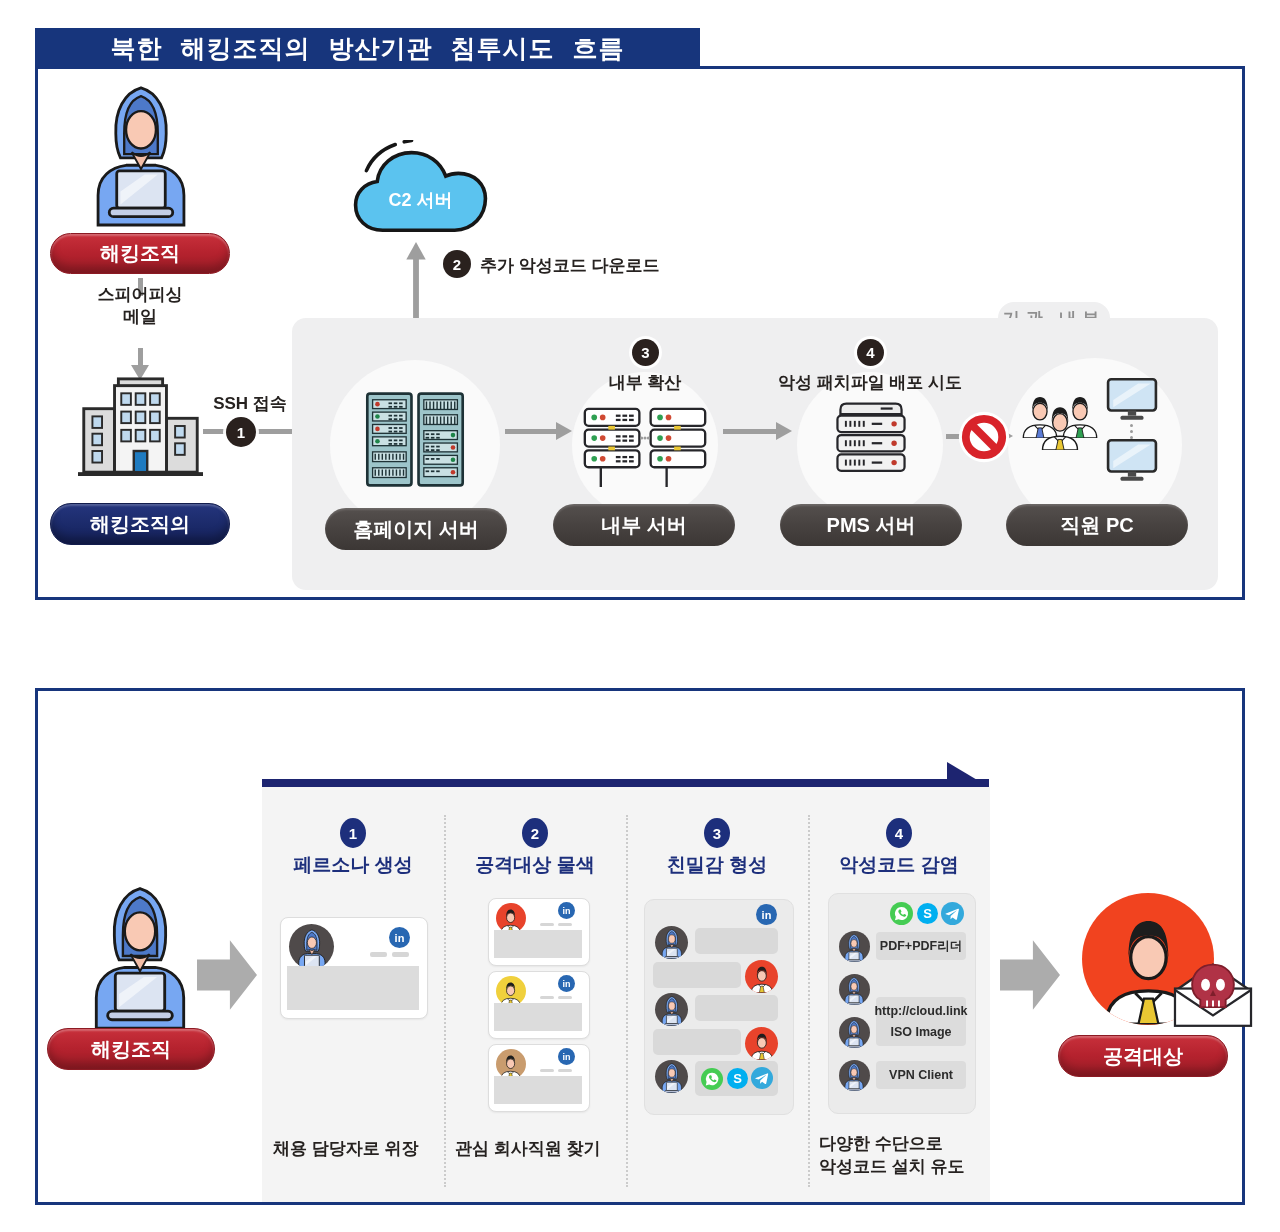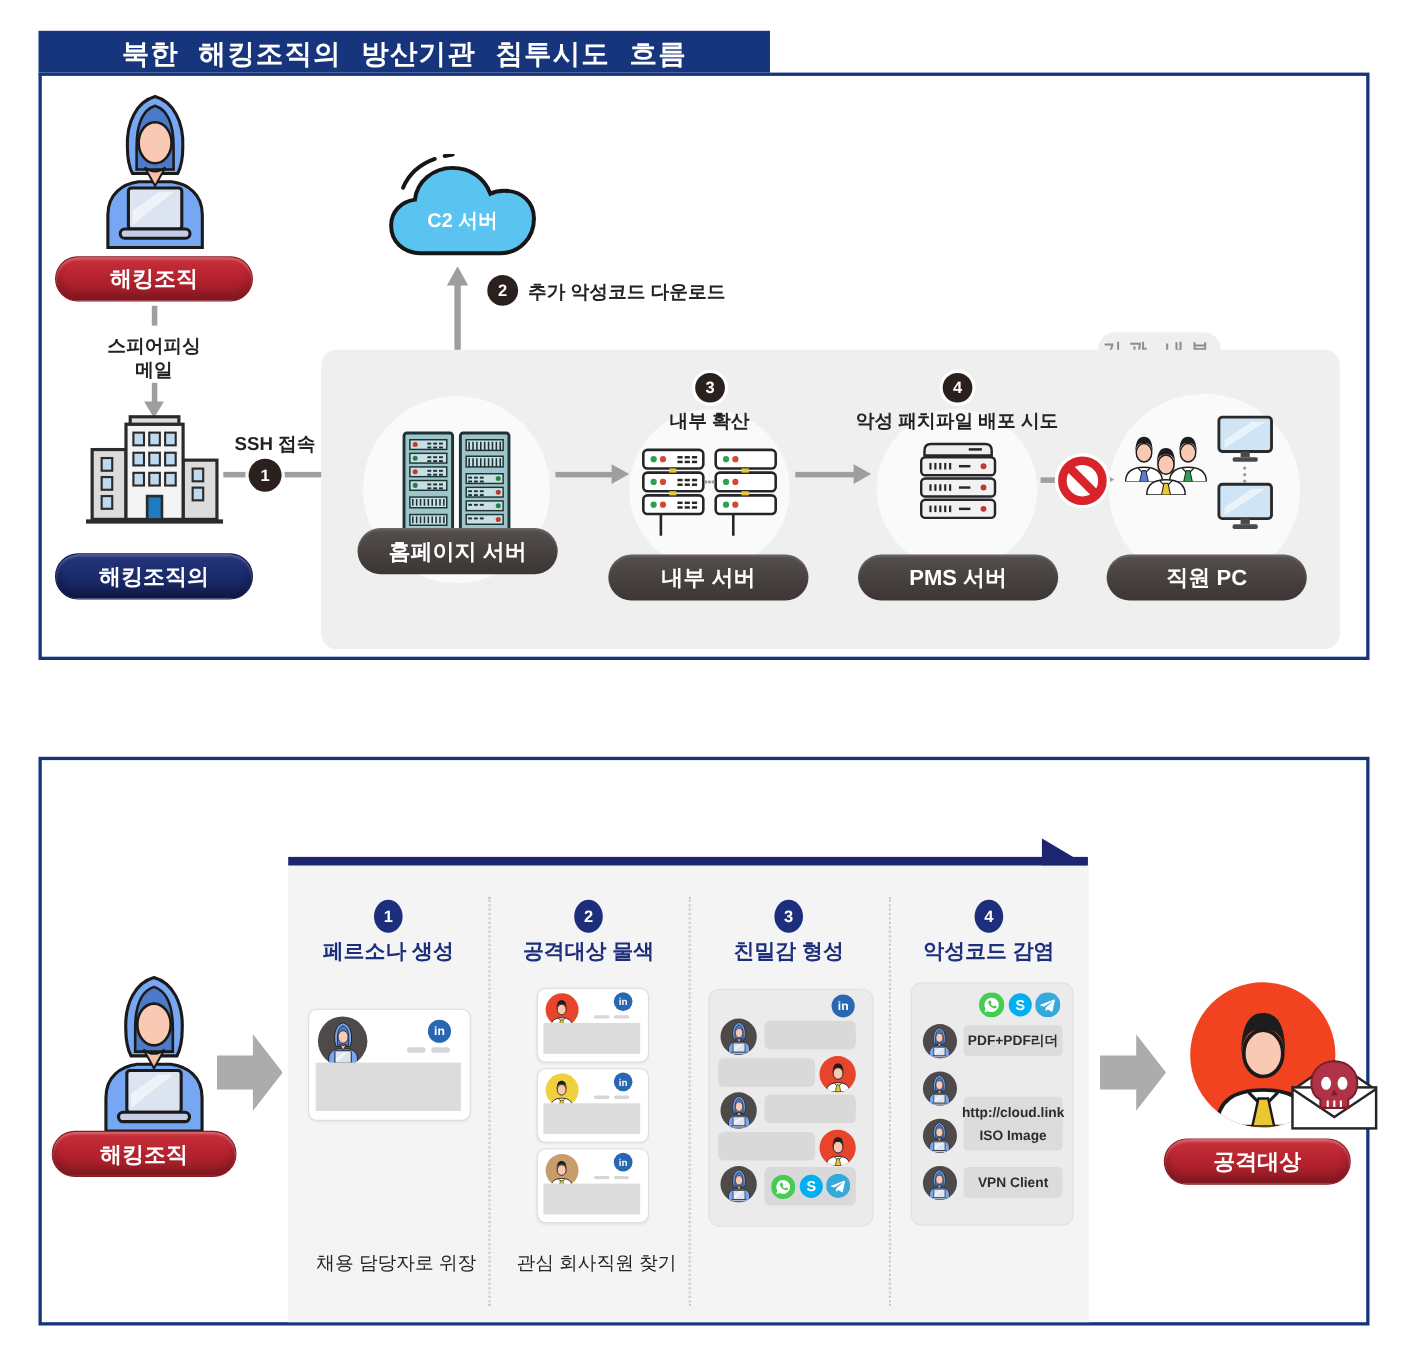--- a/index.html
+++ b/index.html
@@ -63,21 +63,21 @@
     position:absolute;background:#EFEFF0;border-radius:16px 16px 0 0;
     display:flex;align-items:center;justify-content:center;
     font-weight:bold;font-size:17px;color:#8F8F8F;letter-spacing:6px;
   }
   .wcircle{position:absolute;background:#FAFAFA;border-radius:50%;}
   
   .flowpanel{position:absolute;background:#F4F4F4;}
   .navybar{position:absolute;background:#1D2470;}
   .colsep{position:absolute;border-left:2px dotted #CBCBCB;width:0;}
   .steptitle{position:absolute;font-weight:bold;font-size:19px;color:#1D2F7C;text-align:center;}
-  .caption{position:absolute;font-weight:normal;font-size:17px;color:#262220;text-align:right;line-height:1.35;}
+  .caption{position:absolute;font-weight:bold;font-size:17px;color:#262220;text-align:left;line-height:1.35;}
   
   .card{position:absolute;background:#fff;border:1px solid #DDDDDD;border-radius:8px;box-shadow:0 1px 2px rgba(0,0,0,.06);}
   .grayarea{position:absolute;background:#DCDCDC;}
   .dash{position:absolute;background:#D6D6D6;border-radius:2px;}
   .chatpanel{position:absolute;background:#EBEBEB;border:1px solid #E0E0E0;border-radius:10px;}
   .bubble{position:absolute;background:#D9D9D9;border-radius:5px;}
   .bubbletext{
     position:absolute;background:#DCDCDC;border-radius:4px;display:flex;align-items:center;justify-content:center;
     font-weight:bold;font-size:12.5px;color:#2C2C2C;text-align:center;
   }
@@ -368,21 +368,21 @@
   <div class="panelbox" style="left:35px;top:66px;width:1210px;height:534px;"></div>
 
   <svg class="abs" style="left:85px;top:82px;width:112px;height:146px;">
       <use href="#sym-hacker"></use>
     </svg>
   <div class="pill pill-red" style="left:50px;top:233px;width:180px;height:41px;">
     <span>해킹조직</span>
   </div>
 
   <div class="vline" style="left:138px;top:278px;height:18px;"></div>
-  <div class="annot" style="left:75px;top:304px;width:130px;">
+  <div class="annot" style="left:75px;top:284px;width:130px;">
     <div>스피어피싱</div>
     <div>메일</div>
   </div>
   <div class="darrow" style="left:138px;top:348px;height:18px;"></div>
 
   <svg class="abs" style="left:78px;top:372px;width:125px;height:108px;">
       <use href="#sym-building"></use>
     </svg>
   <div class="pill pill-navy" style="left:50px;top:503px;width:180px;height:42px;">
     <span>해킹조직의</span>
@@ -447,21 +447,21 @@
   <div class="badge-dark" style="left:857px;top:339px;width:27px;height:27px;">4</div>
   <div class="annot" style="left:760px;top:372px;width:220px;">악성 패치파일 배포 시도</div>
 
   <div class="harrow" style="left:505px;top:429px;width:52px;"></div>
   <div class="harrow" style="left:723px;top:429px;width:54px;"></div>
   <div class="harrow" style="left:946px;top:434px;width:52px;"></div>
   <svg class="abs" style="left:958px;top:411px;width:52px;height:52px;">
       <use href="#sym-prohibit"></use>
     </svg>
 
-  <div class="pill pill-dark" style="left:325px;top:480px;width:182px;height:42px;">
+  <div class="pill pill-dark" style="left:325px;top:508px;width:182px;height:42px;">
     <span>홈페이지 서버</span>
   </div>
   <div class="pill pill-dark" style="left:553px;top:504px;width:182px;height:42px;">
     <span>내부 서버</span>
   </div>
   <div class="pill pill-dark" style="left:1006px;top:504px;width:182px;height:42px;">
     <span>직원 PC</span>
   </div>
   <div class="pill pill-dark" style="left:780px;top:504px;width:182px;height:42px;">
     <span>PMS 서버</span>
@@ -616,20 +616,24 @@
         <use href="#sym-hacker"></use>
       </svg>
   </span>
   <div class="bubbletext" style="left:876px;top:1018px;width:90px;height:28px;">ISO Image</div>
   <span class="avatar" style="left:839px;top:1060px;width:31px;height:31px;background:#4F4A4A;">
     <svg viewBox="0 0 120 150">
         <use href="#sym-hacker"></use>
       </svg>
   </span>
   <div class="bubbletext" style="left:876px;top:1061px;width:90px;height:28px;">VPN Client</div>
+  <div class="caption" style="left:819px;top:1133px;width:160px;">
+    <div>다양한 수단으로</div>
+    <div>악성코드 설치 유도</div>
+  </div>
 
   <svg class="abs" style="left:1000px;top:938px;width:60px;height:74px;">
       <use href="#sym-block-arrow"></use>
     </svg>
   <span class="avatar" style="left:1082px;top:893px;width:132px;height:132px;background:#F1431F;">
     <svg viewBox="0 0 100 100" style="--tie:#E9C733">
         <use href="#sym-person"></use>
       </svg>
   </span>
   <svg class="abs" style="left:1172px;top:957px;width:82px;height:75px;">

